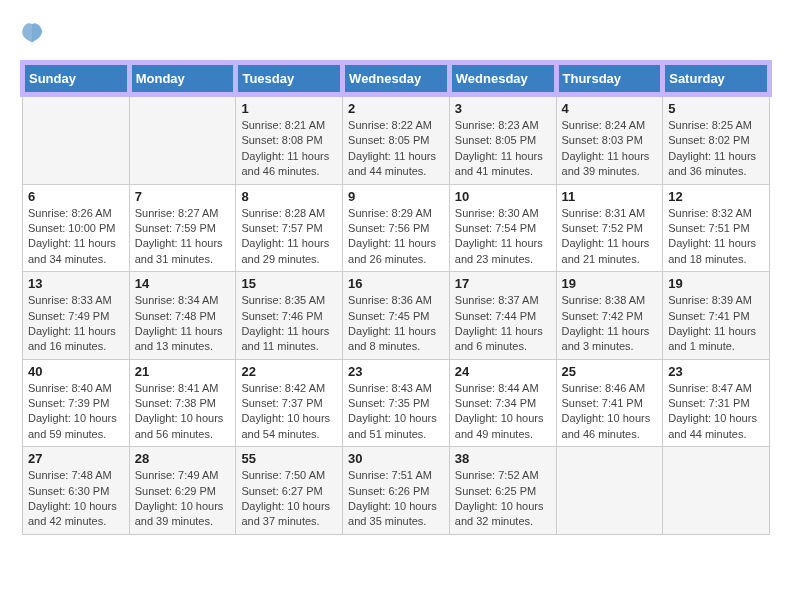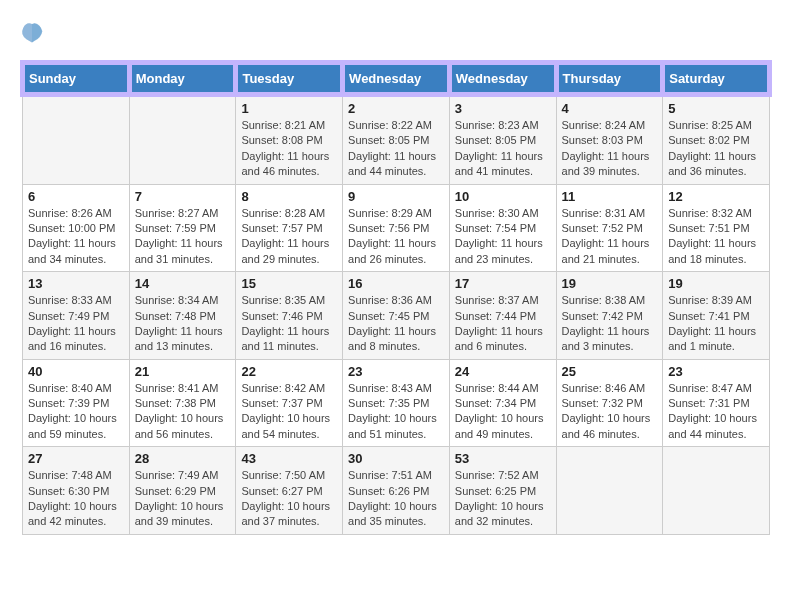--- a/index.html
+++ b/index.html
@@ -271,21 +271,21 @@
         </td>
         <td>
           <span class="day-number">24</span>
           <div class="day-info">Sunrise: 8:44 AM
 Sunset: 7:34 PM
 Daylight: 10 hours and 49 minutes.</div>
         </td>
         <td>
           <span class="day-number">25</span>
           <div class="day-info">Sunrise: 8:46 AM
-Sunset: 7:32 PM
+Sunset: 7:41 PM
 Daylight: 10 hours and 46 minutes.</div>
         </td>
         <td>
           <span class="day-number">23</span>
           <div class="day-info">Sunrise: 8:47 AM
 Sunset: 7:31 PM
 Daylight: 10 hours and 44 minutes.</div>
         </td>
       </tr>
       <tr>
@@ -295,33 +295,33 @@
 Sunset: 6:30 PM
 Daylight: 10 hours and 42 minutes.</div>
         </td>
         <td>
           <span class="day-number">28</span>
           <div class="day-info">Sunrise: 7:49 AM
 Sunset: 6:29 PM
 Daylight: 10 hours and 39 minutes.</div>
         </td>
         <td>
-          <span class="day-number">43</span>
+          <span class="day-number">55</span>
           <div class="day-info">Sunrise: 7:50 AM
 Sunset: 6:27 PM
 Daylight: 10 hours and 37 minutes.</div>
         </td>
         <td>
           <span class="day-number">30</span>
           <div class="day-info">Sunrise: 7:51 AM
 Sunset: 6:26 PM
 Daylight: 10 hours and 35 minutes.</div>
         </td>
         <td>
-          <span class="day-number">53</span>
+          <span class="day-number">38</span>
           <div class="day-info">Sunrise: 7:52 AM
 Sunset: 6:25 PM
 Daylight: 10 hours and 32 minutes.</div>
         </td>
         <td></td>
         <td></td>
       </tr>
     </tbody>
 </table>
 

